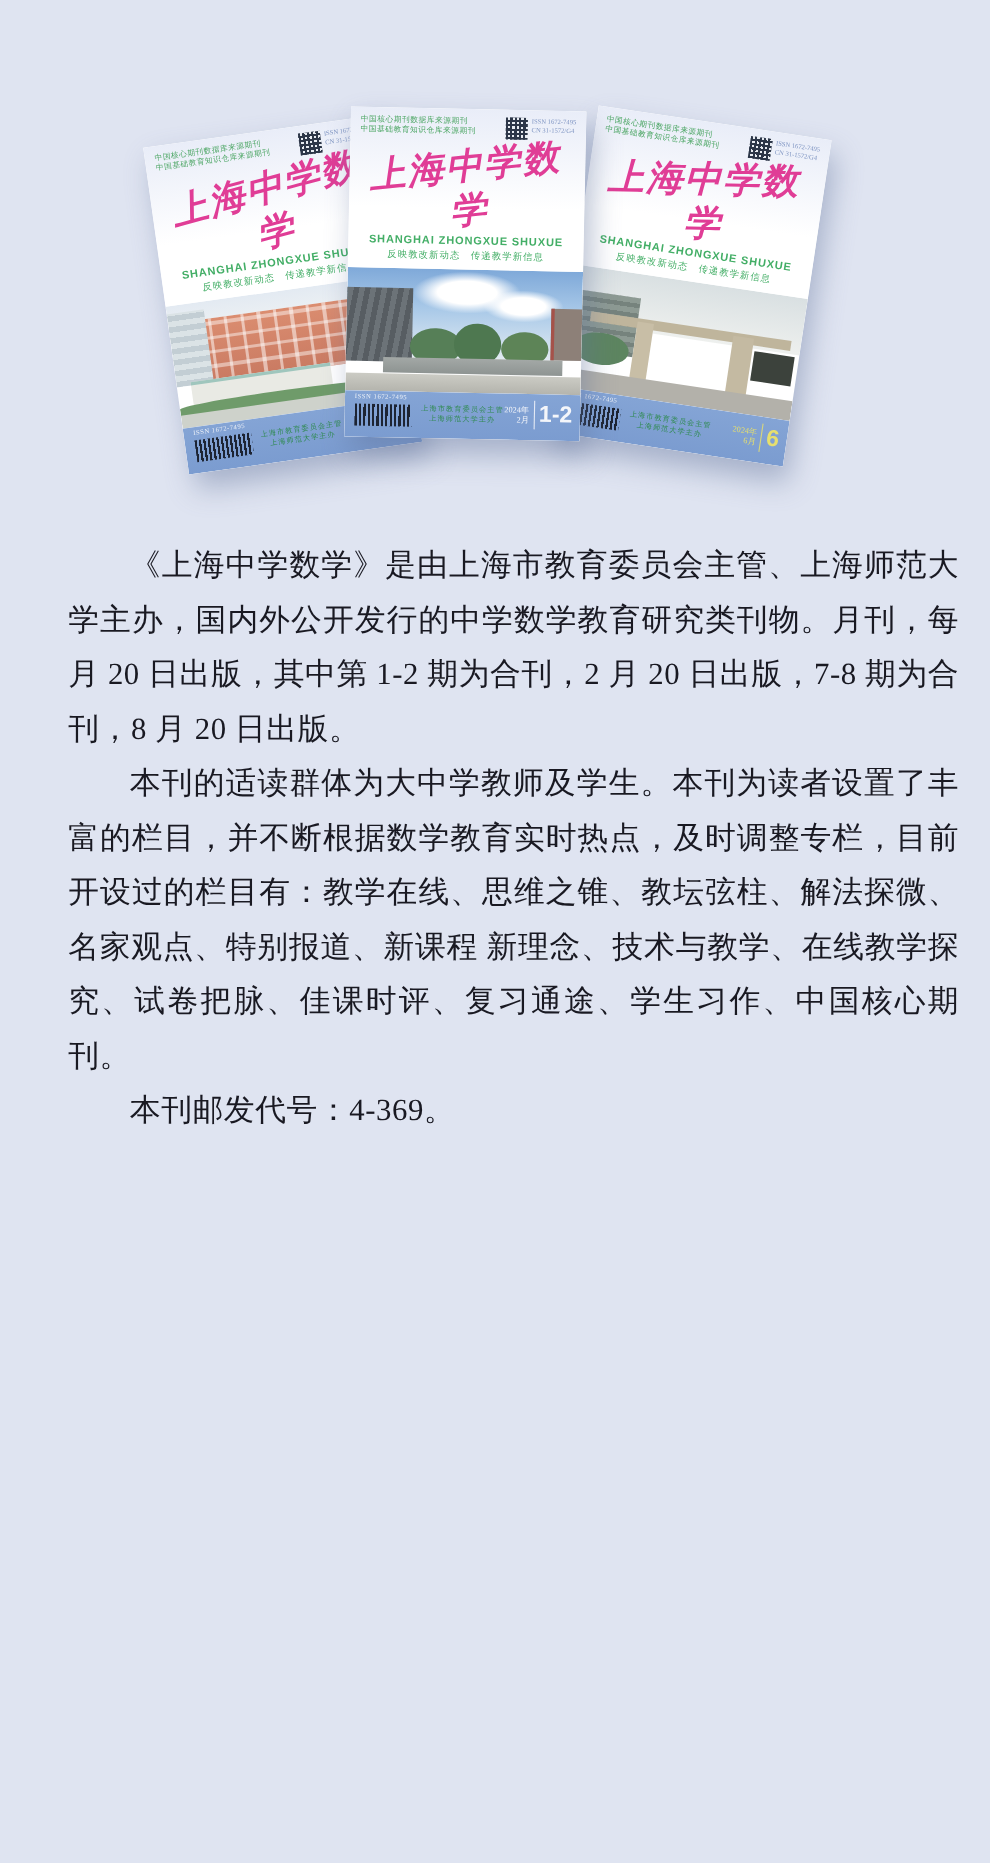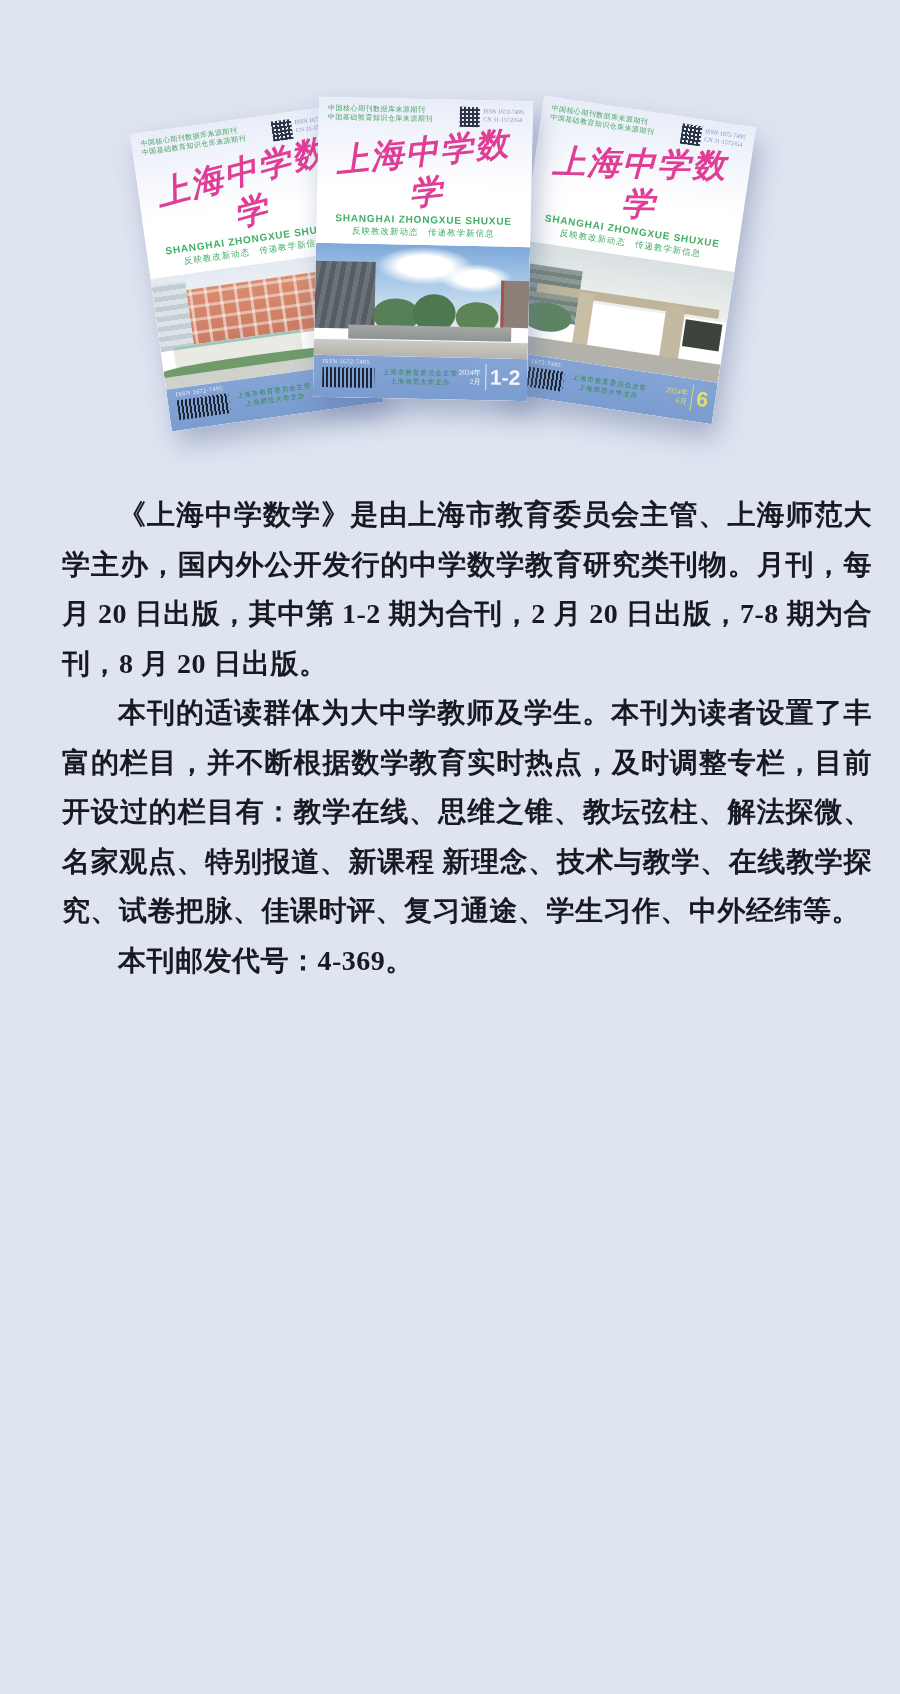--- a/index.html
+++ b/index.html
@@ -92,21 +92,20 @@
   .issue-divider { width:1px; height:26px; background:currentColor; opacity:.85; }
   .issue-no { font-size:21px; font-weight:bold; font-family:"Liberation Sans",sans-serif; }
   .issue-white { color:#f4f6fa; }
   .issue-yellow { color:#e6df6e; }
 
   
   #article { position:absolute; left:62px; right:28px; top:490px; color:#191922; }
   #article p {
     font-size:28px; line-height:49.5px; text-align:justify; text-indent:2em;
     letter-spacing:.5px;
-    font-weight:bold;
   }
 </style>
 </head>
 <body>
 
 <div id="page">
 
   <div id="covers">
 
     <div class="cover cover-left">
@@ -239,18 +238,18 @@
           <div class="issue-divider"></div>
           <div class="issue-no">1-2</div>
         </div>
       </div>
     </div>
 
   </div>
 
   <div id="article">
     <p>《上海中学数学》是由上海市教育委员会主管、上海师范大学主办，国内外公开发行的中学数学教育研究类刊物。月刊，每月 20 日出版，其中第 1-2 期为合刊，2 月 20 日出版，7-8 期为合刊，8 月 20 日出版。</p>
-    <p>本刊的适读群体为大中学教师及学生。本刊为读者设置了丰富的栏目，并不断根据数学教育实时热点，及时调整专栏，目前开设过的栏目有：教学在线、思维之锥、教坛弦柱、解法探微、名家观点、特别报道、新课程 新理念、技术与教学、在线教学探究、试卷把脉、佳课时评、复习通途、学生习作、中外经纬等。</p>
+    <p>本刊的适读群体为大中学教师及学生。本刊为读者设置了丰富的栏目，并不断根据数学教育实时热点，及时调整专栏，目前开设过的栏目有：教学在线、思维之锥、教坛弦柱、解法探微、名家观点、特别报道、新课程 新理念、技术与教学、在线教学探究、试卷把脉、佳课时评、复习通途、学生习作、中国核心期刊。</p>
     <p>本刊邮发代号：4-369。</p>
 
   </div>
 
 </div>
 
 </body></html>

